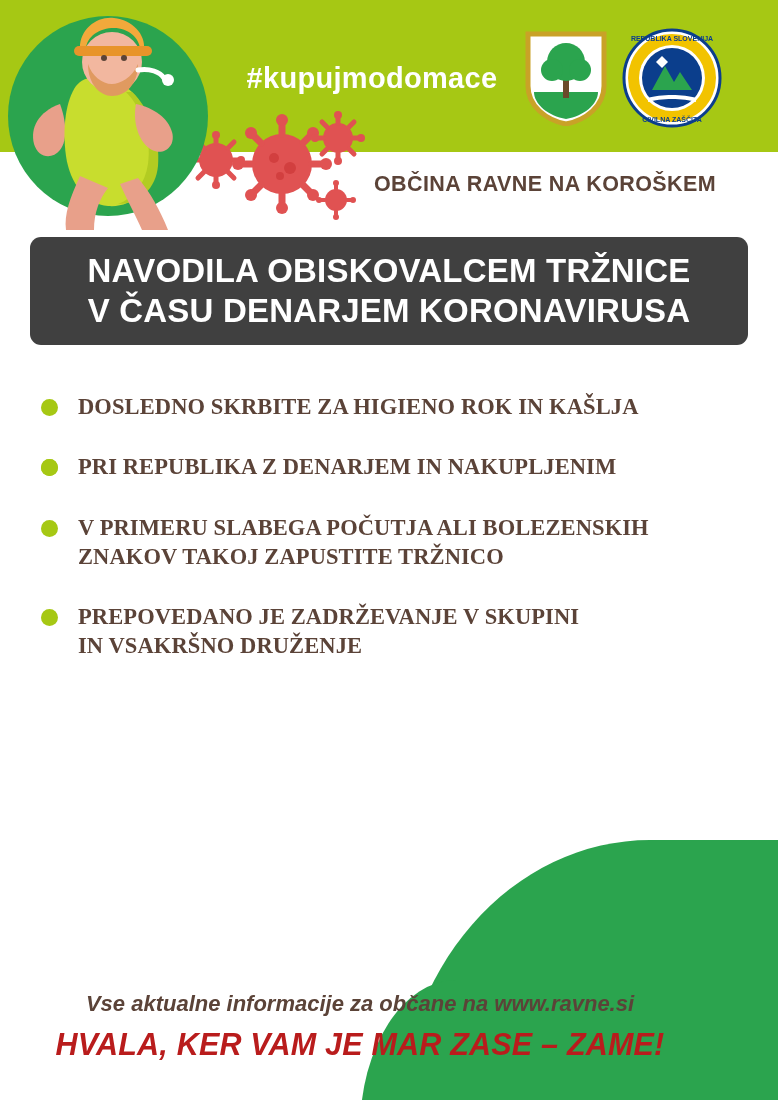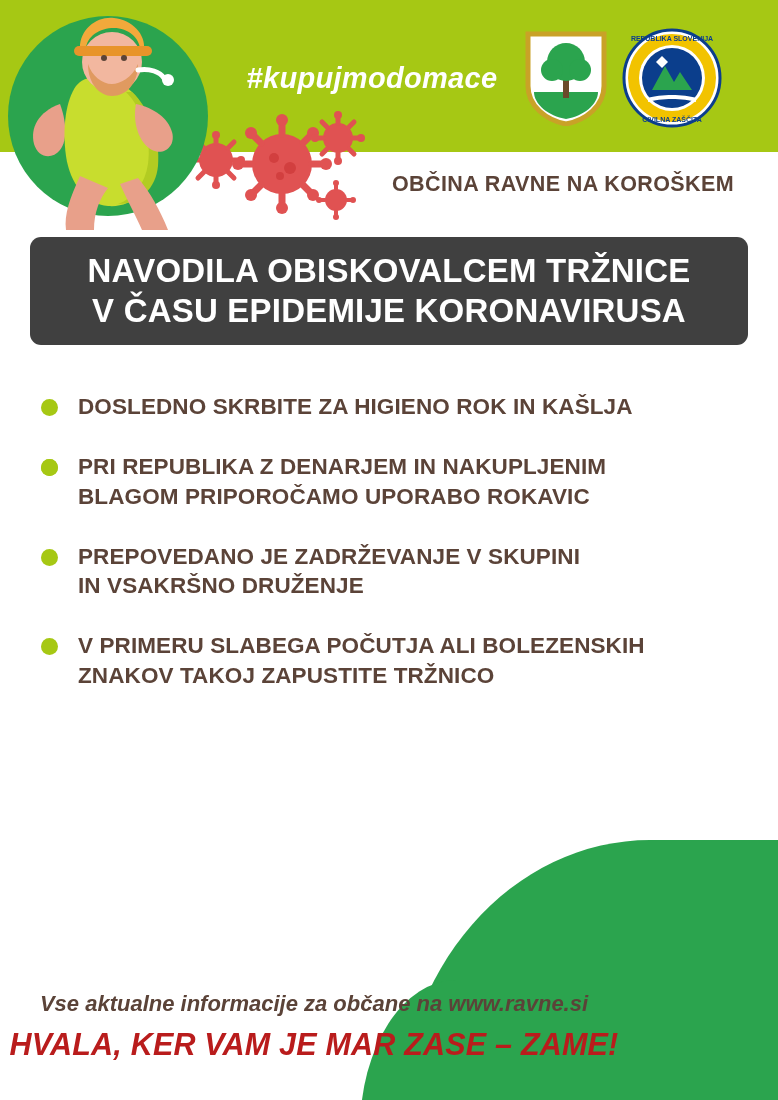--- a/index.html
+++ b/index.html
@@ -47,21 +47,20 @@
   
   .hashtag {
     position: absolute;
     left: 222px;
     top: 62px;
     width: 300px;
     text-align: center;
     color: #ffffff;
     font-size: 29px;
     font-weight: bold;
-    font-style: italic;
     letter-spacing: 0.3px;
     z-index: 5;
     white-space: nowrap;
   }
 
   
   .emblem-municipality {
     position: absolute;
     left: 524px;
     top: 30px;
@@ -84,21 +83,21 @@
     left: 186px;
     top: 108px;
     width: 190px;
     height: 112px;
     z-index: 3;
   }
 
   
   .municipality {
     position: absolute;
-    left: 392px;
+    left: 374px;
     top: 172px;
     color: #5b4338;
     font-size: 21.5px;
     font-weight: bold;
     letter-spacing: 0.4px;
     z-index: 5;
     white-space: nowrap;
   }
 
   
@@ -130,20 +129,21 @@
     position: absolute;
     left: 36px;
     top: 392px;
     width: 720px;
     z-index: 5;
   }
   .bullet-row {
     position: relative;
     padding-left: 42px;
     margin-bottom: 31px;
+    font-family: Liberation Serif, serif;
   }
   .bullet-dot {
     position: absolute;
     left: 5px;
     top: 7px;
     width: 17px;
     height: 17px;
     border-radius: 50%;
     background: #a6c814;
   }
@@ -181,20 +181,21 @@
   }
 
   
   .footer {
     position: absolute;
     left: 0;
     bottom: 38px;
     width: 628px;
     text-align: center;
     z-index: 6;
+    padding-left: 46px;
   }
   .footer-info {
     color: #5b4338;
     font-size: 22px;
     font-weight: bold;
     font-style: italic;
     margin-bottom: 10px;
     white-space: nowrap;
   }
   .footer-thanks {
@@ -353,21 +354,21 @@
             <circle cx="17" cy="0" r="3"></circle>
         </g>
       </g>
     </svg>
   </div>
 
   <div class="municipality">OBČINA RAVNE NA KOROŠKEM</div>
 
   <div class="title-box">
     <div class="title-line">NAVODILA OBISKOVALCEM TRŽNICE</div>
-    <div class="title-line">V ČASU EPIDEMIJE KORONAVIRUSA</div>
+    <div class="title-line">V ČASU DENARJEM KORONAVIRUSA</div>
   </div>
 
   <div class="bullets">
 
     <div class="bullet-row">
       <span class="bullet-dot"></span>
       <div class="bullet-text">
         <span>DOSLEDNO SKRBITE ZA HIGIENO ROK IN KAŠLJA</span>
       </div>
     </div>
@@ -375,40 +376,39 @@
     <div class="bullet-row">
       <span class="bullet-dot"></span>
       <div class="bullet-text">
       </div>
     </div>
 
     <div class="bullet-row">
       <span class="bullet-dot"></span>
       <div class="bullet-text">
         <span>PRI REPUBLIKA Z DENARJEM IN NAKUPLJENIM</span>
-        <span class="line2">BLAGOM PRIPOROČAMO UPORABO ROKAVIC</span>
+      </div>
+    </div>
+
+    <div class="bullet-row">
+      <span class="bullet-dot"></span>
+      <div class="bullet-text">
+        <span>V PRIMERU SLABEGA POČUTJA ALI BOLEZENSKIH</span>
+        <span class="line2">ZNAKOV TAKOJ ZAPUSTITE TRŽNICO</span>
       </div>
     </div>
 
     <div class="bullet-row">
       <span class="bullet-dot"></span>
       <div class="bullet-text">
         <span>PREPOVEDANO JE ZADRŽEVANJE V SKUPINI</span>
         <span class="line2">IN VSAKRŠNO DRUŽENJE</span>
       </div>
     </div>
 
-    <div class="bullet-row">
-      <span class="bullet-dot"></span>
-      <div class="bullet-text">
-        <span>V PRIMERU SLABEGA POČUTJA ALI BOLEZENSKIH</span>
-        <span class="line2">ZNAKOV TAKOJ ZAPUSTITE TRŽNICO</span>
-      </div>
-    </div>
-
   </div>
 
   <div class="footer">
     <div class="footer-info">Vse aktualne informacije za občane na www.ravne.si</div>
     <div class="footer-thanks">HVALA, KER VAM JE MAR ZASE – ZAME!</div>
   </div>
 
 </div>
 
 </body></html>

